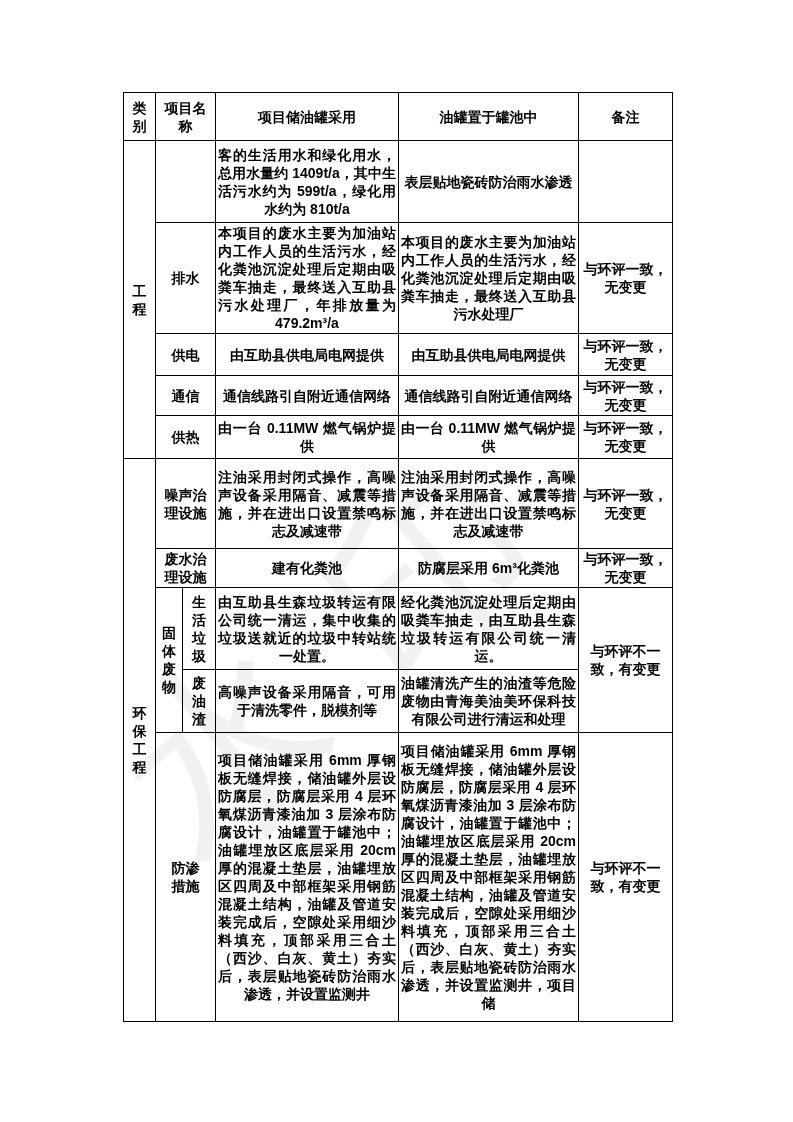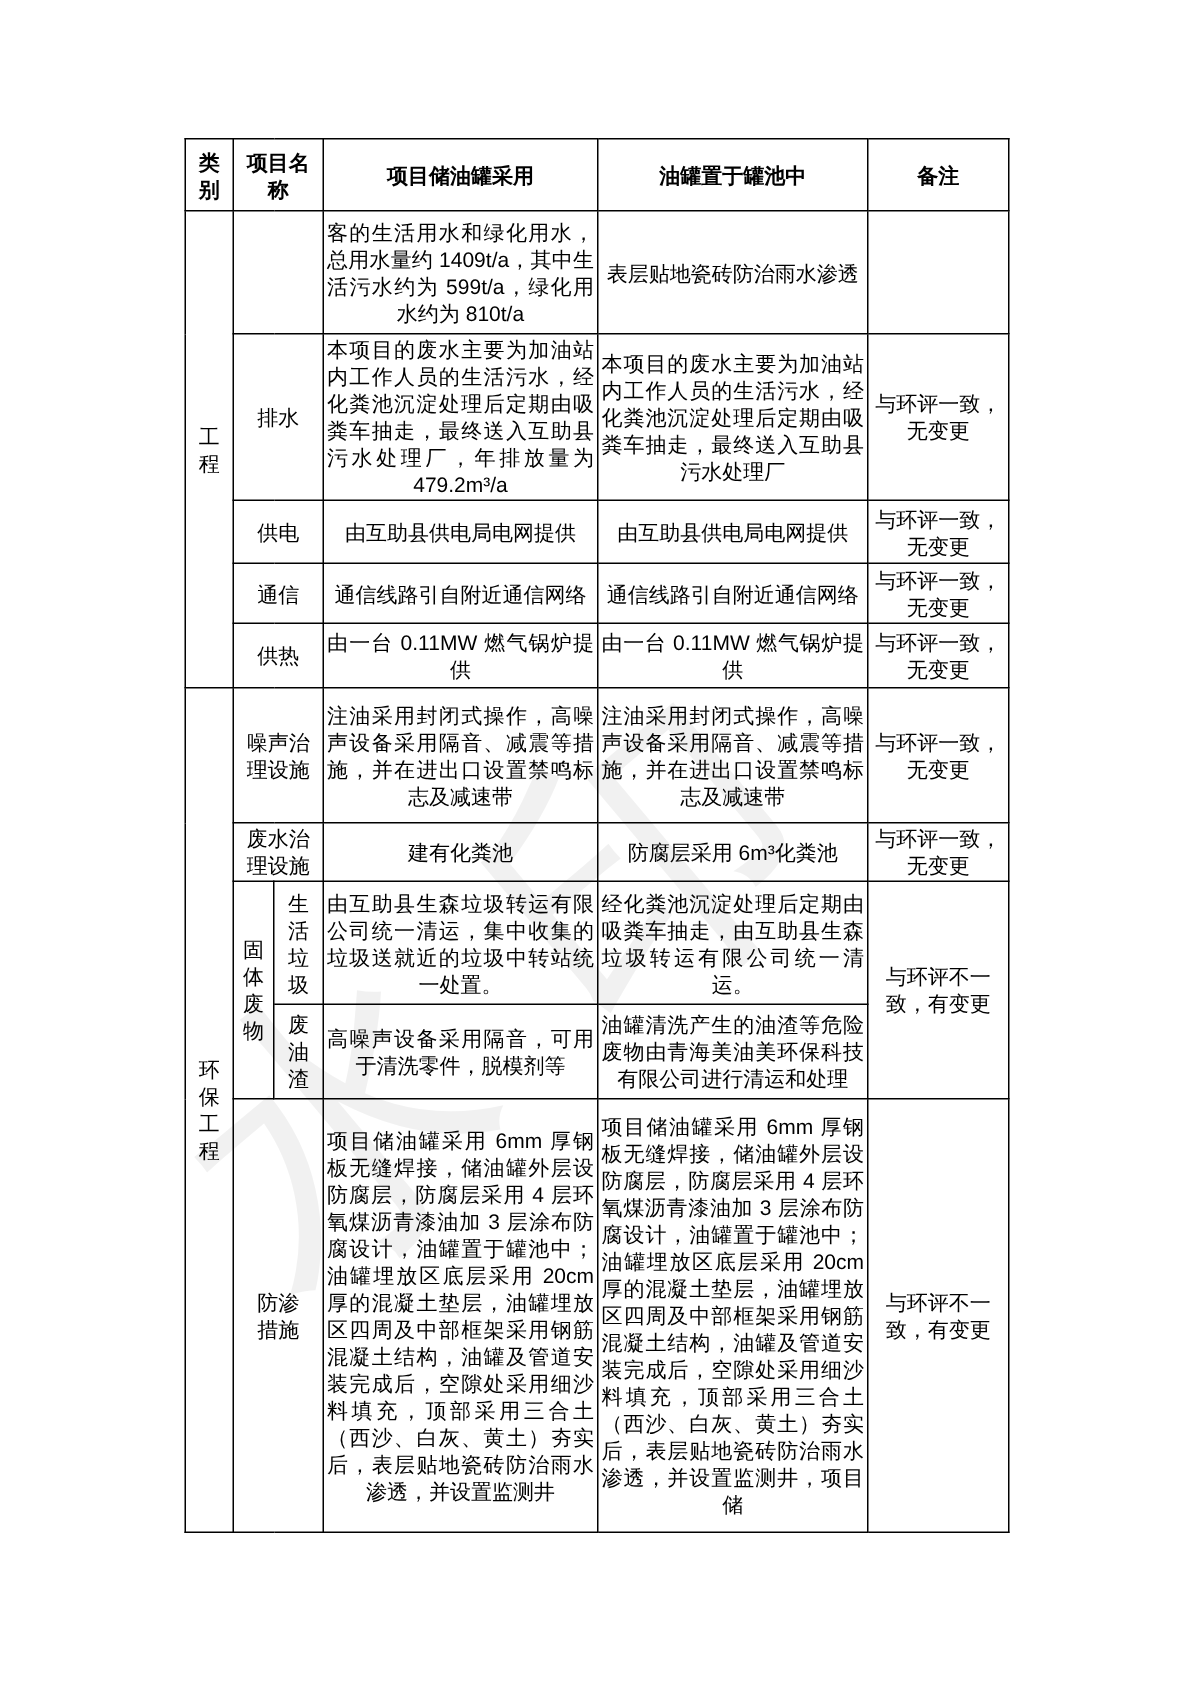--- a/index.html
+++ b/index.html
@@ -31,21 +31,21 @@
     border-collapse:collapse;
     table-layout:fixed;
   }
   .doc td,.doc th{
     border:1px solid #000;
     font-size:14px;
     line-height:18px;
     vertical-align:middle;
     padding:1px 2px;
     overflow:hidden;
-    font-weight:normal;
+    font-weight:bold;
   }
   .doc th{
     font-weight:bold;
     text-align:center;
     white-space:pre-line;
   }
   .para{
     text-align:justify;
     text-align-last:center;
   }

